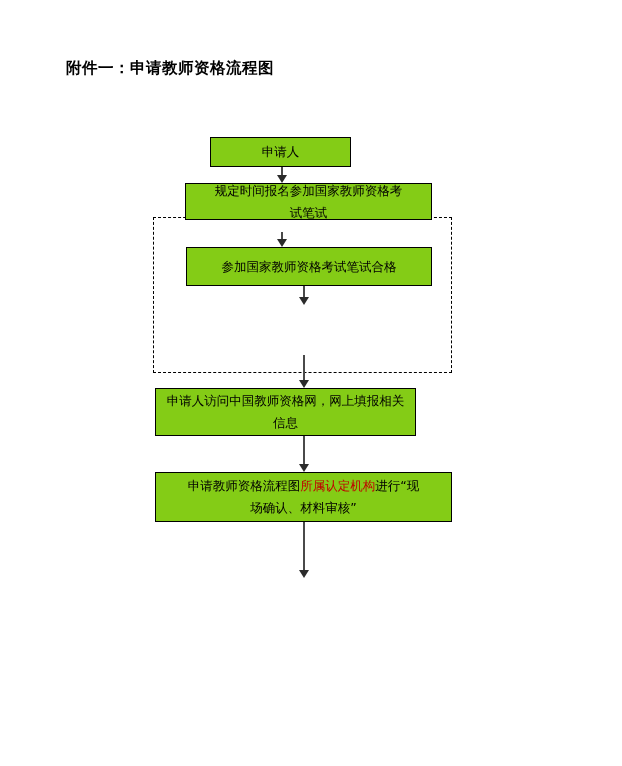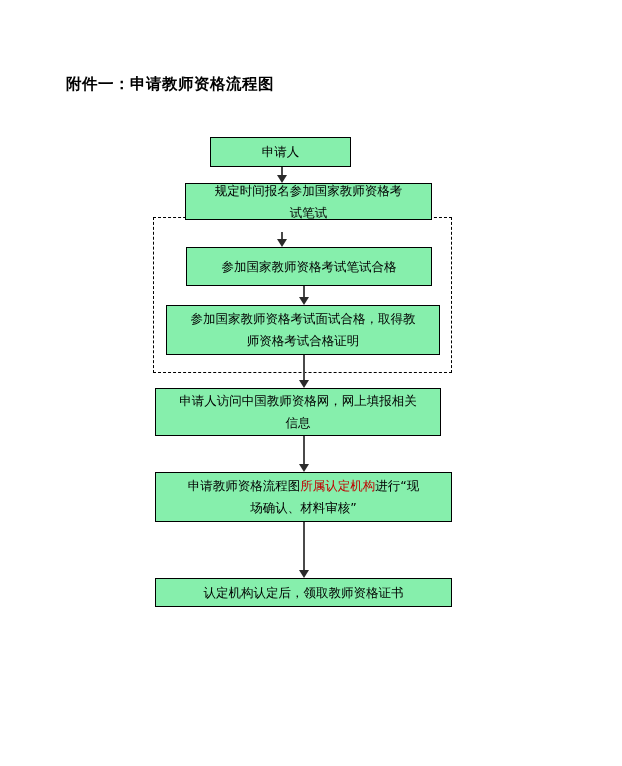--- a/index.html
+++ b/index.html
@@ -18,32 +18,32 @@
   #page {
     position: absolute;
     left: 0; top: 0;
     width: 622px;
     height: 766px;
     background: #ffffff;
   }
   .title {
     position: absolute;
     left: 66px;
-    top: 74px;
+    top: 58px;
     font-size: 15.5px;
     font-weight: bold;
     letter-spacing: 0.5px;
     white-space: nowrap;
     font-family: "DejaVu Serif", "Liberation Serif", serif;
   }
   .node {
     position: absolute;
     box-sizing: border-box;
     border: 1px solid #000000;
-    background: #86efac;
+    background: #84cc16;
     display: flex;
     align-items: center;
     justify-content: center;
     text-align: center;
     font-size: 12.5px;
     line-height: 22px;
     padding: 0 6px;
     z-index: 3;
   }
   .node-inner {
@@ -124,38 +124,29 @@
     <span class="node-inner">
       <span>规定时间报名参加国家教师资格考</span><br>
       <span>试笔试</span>
     </span>
   </div>
 
   <div class="node" id="node-3" style="left: 186px; top: 247px; width: 246px; height: 39px;">
     <span class="node-inner nowrap">参加国家教师资格考试笔试合格</span>
   </div>
 
-  <div class="node" id="node-4" style="left: 166px; top: 305px; width: 274px; height: 50px;">
-    <span class="node-inner">
-      <span>参加国家教师资格考试面试合格，取得教</span><br>
-      <span>师资格考试合格证明</span>
-    </span>
-  </div>
 
-  <div class="node" id="node-5" style="left: 155px; top: 388px; width: 286px; height: 48px;">
+  <div class="node" id="node-5" style="left: 155px; top: 388px; width: 261px; height: 48px;">
     <span class="node-inner">
       <span>申请人访问中国教师资格网，网上填报相关</span><br>
       <span>信息</span>
     </span>
   </div>
 
   <div class="node" id="node-6" style="left: 155px; top: 472px; width: 297px; height: 50px;">
     <span class="node-inner">
       <span>申请教师资格流程图</span><span class="red">所属认定机构</span><span>进行“现</span><br>
       <span>场确认、材料审核”</span>
     </span>
   </div>
 
-  <div class="node" id="node-7" style="left: 155px; top: 578px; width: 297px; height: 29px;">
-    <span class="node-inner nowrap">认定机构认定后，领取教师资格证书</span>
-  </div>
 
 </div>
 
 </body></html>

